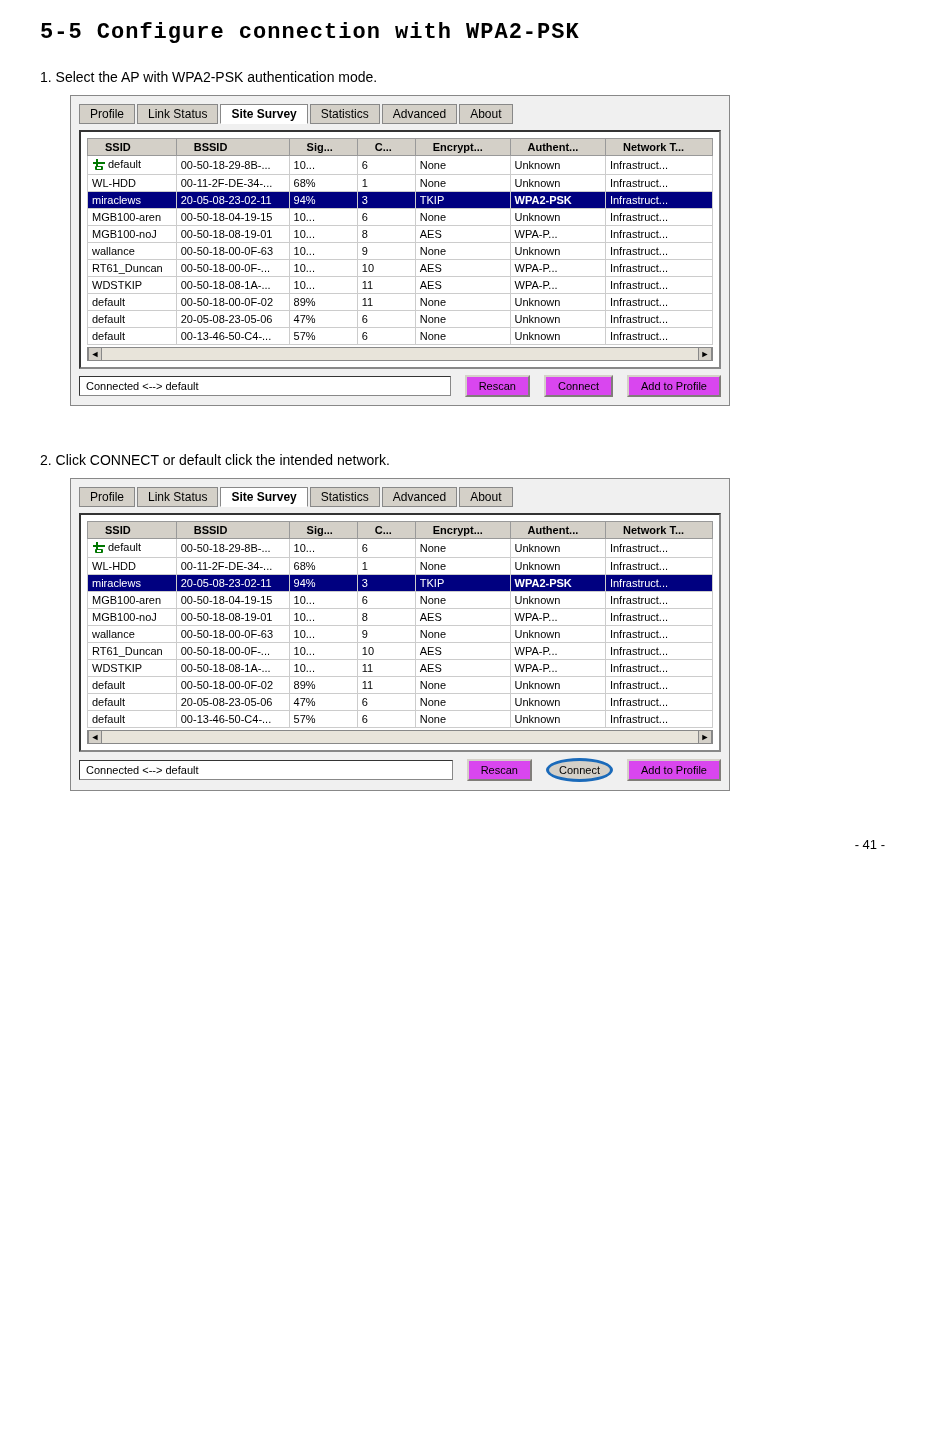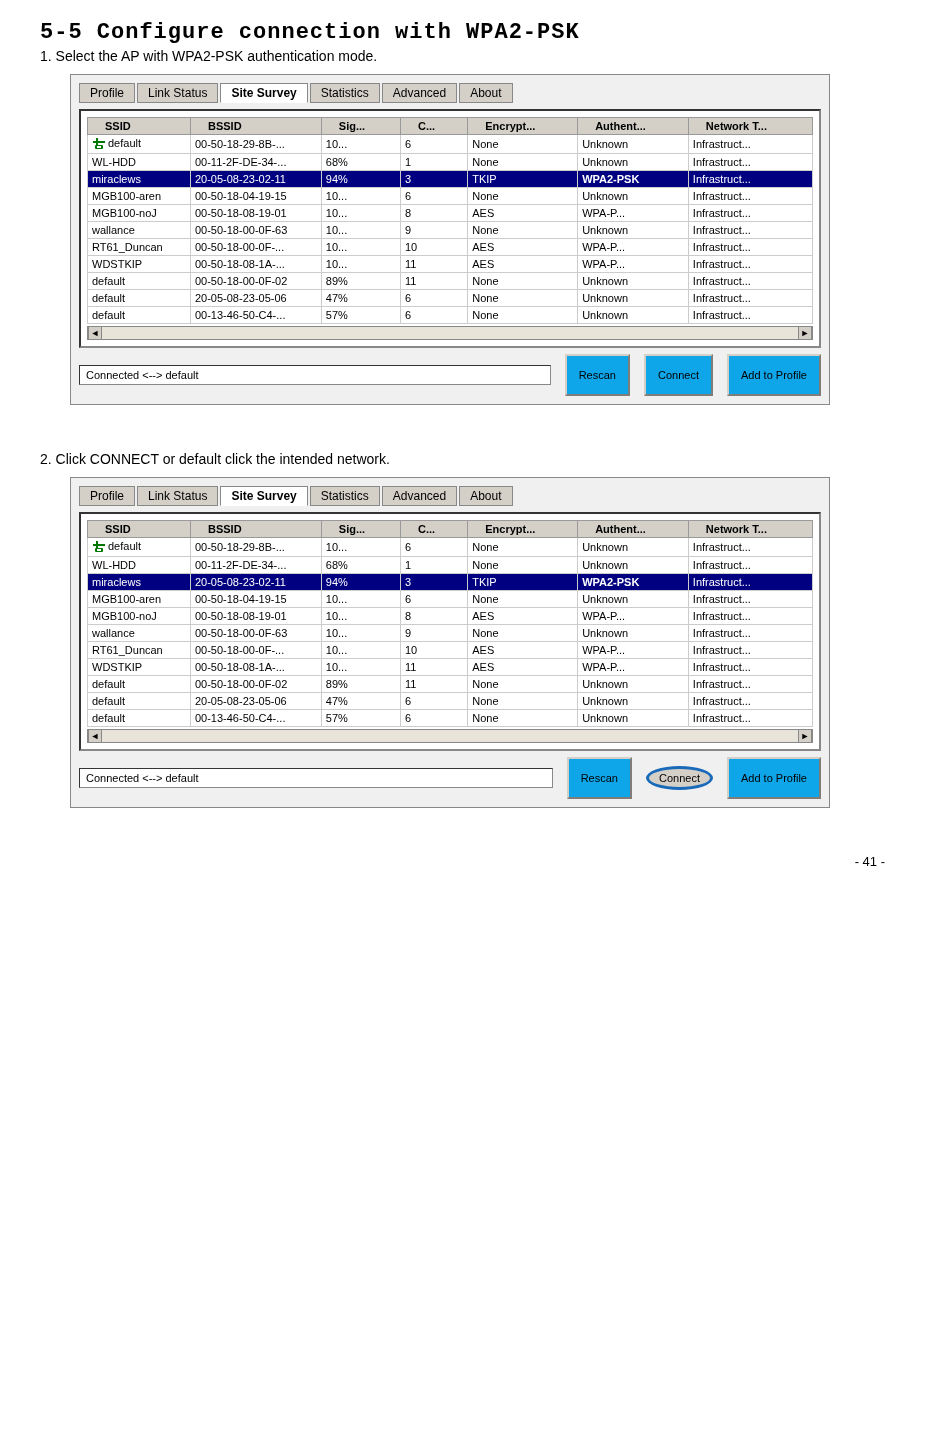--- a/index.html
+++ b/index.html
@@ -9,35 +9,35 @@
       background: #fff;
       width: 925px;
       min-height: 1455px;
       padding: 20px 40px;
       color: #000;
     }
     h1 {
       font-family: 'Courier New', monospace;
       font-size: 22px;
       font-weight: bold;
-      margin-bottom: 3px;
+      margin-bottom: 24px;
       letter-spacing: 1px;
     }
     .step {
       margin-bottom: 46px;
     }
     .step-text {
       font-size: 14px;
       margin-bottom: 10px;
     }
     .panel-wrap {
       border: 1px solid #888;
       background: #f0f0f0;
       padding: 8px;
-      width: 760px;
+      width: 660px;
       margin-left: 30px;
     }
     .tabs {
       display: flex;
       gap: 0;
       margin-bottom: 6px;
     }
     .tab {
       border: 1px solid #888;
       background: #d4d0c8;
@@ -90,22 +90,22 @@
     .status-text {
       flex: 1;
       font-size: 11px;
       border: 1px inset #888;
       background: #fff;
       padding: 3px 6px;
       min-width: 180px;
     }
     .btn {
       border: 2px outset #d4d0c8;
-      background: #0ea5e9;
-      padding: 13px 12px;
+      background: #d946ef;
+      padding: 3px 12px;
       font-size: 11px;
       cursor: pointer;
       min-width: 60px;
     }
     .btn-circle {
       border: 3px solid #1a6aba;
       border-radius: 50%;
       padding: 3px 10px;
       background: #d4d0c8;
     }

